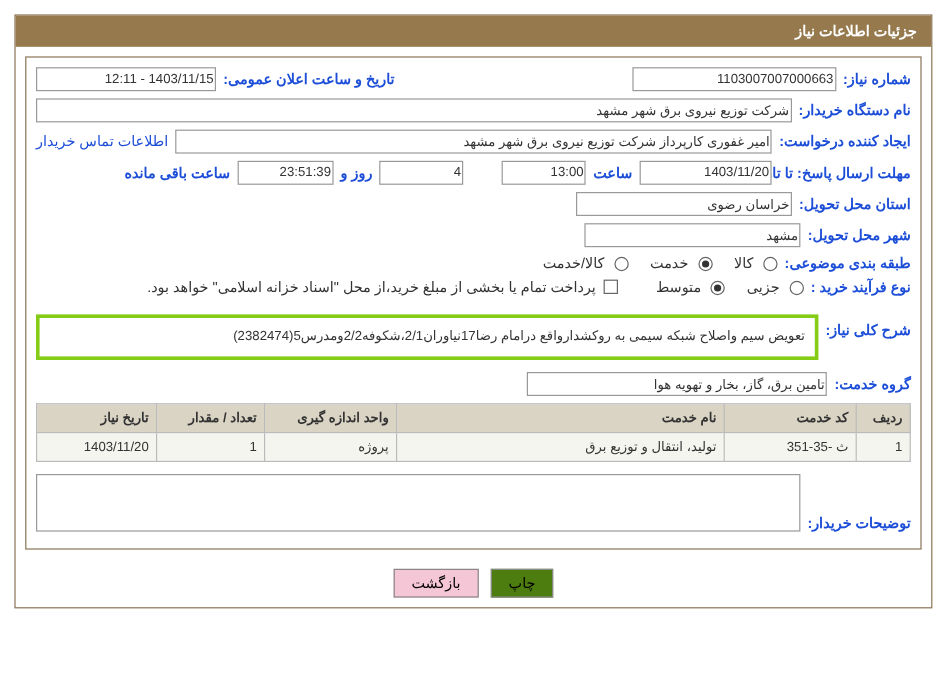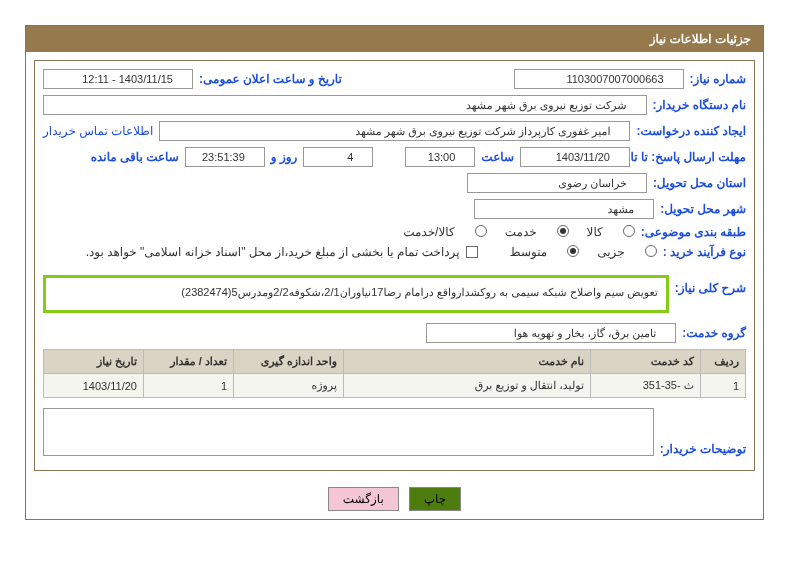--- a/index.html
+++ b/index.html
@@ -7,21 +7,21 @@
   font-family: Tahoma, Arial, sans-serif;
   font-size: 12px;
   background: #fff;
   color: #333;
   width: 789px;
   height: 566px;
   position: relative;
 }
 .panel {
   border: 1px solid #8b7355;
-  margin: 25px;
+  margin: 12px;
   background: #fff;
 }
 .panel-header {
   background: #96794c;
   color: #fff;
   padding: 6px 12px;
   font-weight: bold;
   text-align: right;
 }
 .panel-body {
@@ -36,41 +36,41 @@
   gap: 6px;
 }
 .label {
   font-weight: bold;
   white-space: nowrap;
   color: #1d4ed8;
 }
 .input-box {
   border: 1px solid #999;
   background: #fff;
-  padding: 2px 19px;
+  padding: 2px 1px;
   height: 20px;
   display: inline-flex;
   align-items: center;
   font-size: 11px;
 }
 .wide { flex: 1; }
 .link {
   color: #1d4ed8;
   text-decoration: none;
   cursor: pointer;
 }
 .radio-group {
   display: flex;
   gap: 18px;
   align-items: center;
 }
 .radio-item {
   display: flex;
-  align-items: flex-start;
-  gap: 20px;
+  align-items: flex-end;
+  gap: 8px;
 }
 .radio-circle {
   width: 12px;
   height: 12px;
   border: 1px solid #666;
   border-radius: 50%;
   display: inline-block;
   position: relative;
 }
 .radio-circle.checked::after {

